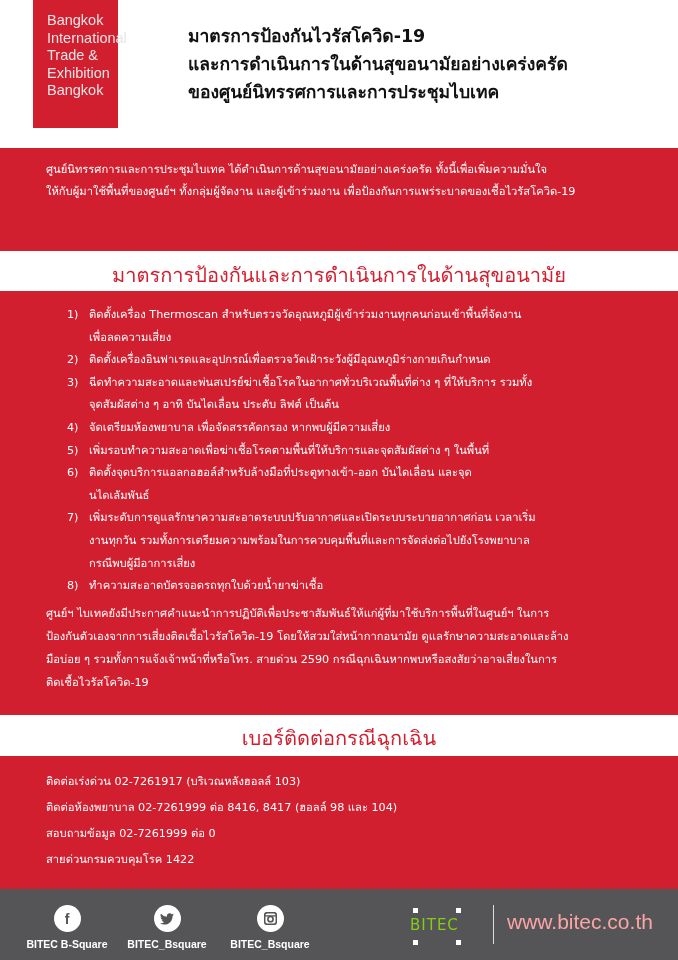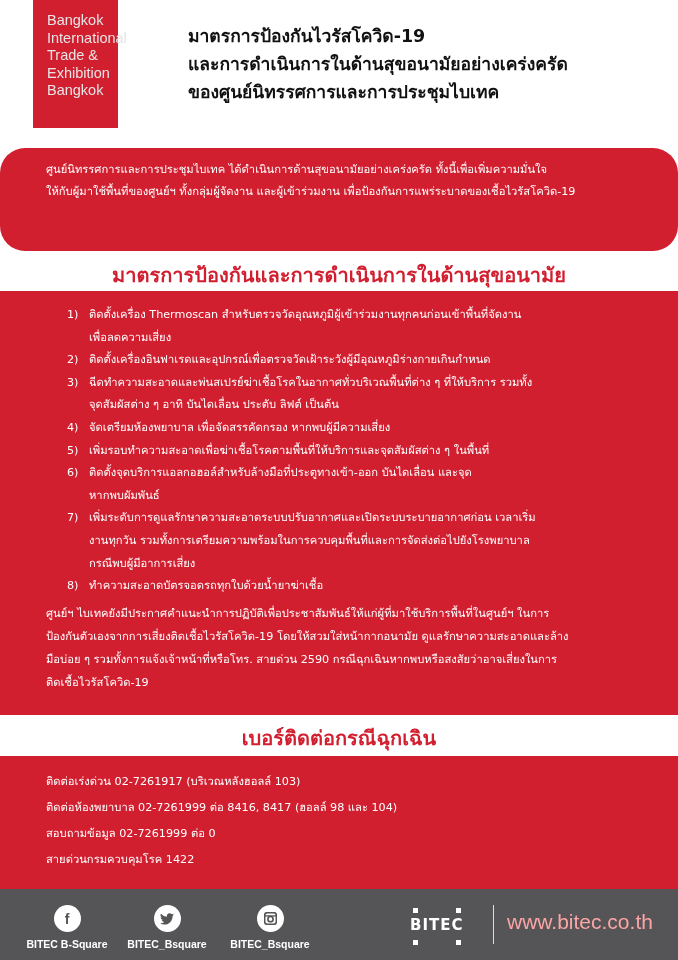--- a/index.html
+++ b/index.html
@@ -14,26 +14,26 @@
   }
   #logo-box div { white-space: nowrap; }
   #title {
     position: absolute; left: 188px; top: 22px; width: 470px;
     color: #111; font-weight: 700; font-size: 17.5px; line-height: 28px;
     font-family: "DejaVu Sans", sans-serif;
   }
   #title div { white-space: nowrap; }
   #intro {
     position: absolute; left: 0; top: 148px; width: 678px; height: 103px;
-    padding: 11px 0 17px 46px; font-size: 11.2px; line-height: 22px; border-radius: 25px;
+    padding: 11px 0 17px 46px; font-size: 11.2px; line-height: 22px;
   }
   .line { white-space: nowrap; }
   .heading {
     position: absolute; left: 0; width: 678px; text-align: center;
-    color: #d21f30; font-weight: 700; font-size: 20px;
+    color: #d21f30; font-weight: 400; font-size: 20px;
   }
   #heading1 { top: 259px; height: 30px; }
   #heading2 { top: 722px; height: 30px; }
   #measures {
     position: absolute; left: 0; top: 291px; width: 678px; height: 424px;
     padding: 13px 0 0 67px; font-size: 11.2px; line-height: 22.6px;
   }
   .item { display: flex; }
   .item .num { width: 22px; flex: none; }
   .item .txt { flex: 1; }
@@ -53,21 +53,21 @@
   .social .circle {
     width: 27px; height: 27px; border-radius: 50%; background: #fff; margin: 0 auto 6px;
     display: flex; align-items: center; justify-content: center;
     color: #555456; font-weight: 700; font-size: 14px;
   }
   #bitec-logo {
     position: absolute; left: 408px; top: 17px; width: 78px; height: 40px;
   }
   #bitec-logo .word {
     position: absolute; left: 2px; top: 10px; font-family: "DejaVu Sans", sans-serif;
-    font-weight: 700; font-size: 15px; letter-spacing: 1px; color: #ffffff;
+    font-weight: 400; font-size: 15px; letter-spacing: 1px; color: #84cc16;
   }
   #bitec-logo .sq { position: absolute; width: 5px; height: 5px; background: #fff; }
   #divider { position: absolute; left: 493px; top: 16px; width: 1px; height: 39px; background: #ddd; }
   #website {
     position: absolute; left: 507px; top: 21px; font-family: "Liberation Sans", sans-serif;
     font-size: 21px; color: #fca5a5;
   }
 </style>
 </head>
 <body>
@@ -123,21 +123,21 @@
   <div class="item">
     <span class="num">5)</span>
     <div class="txt">
       <div class="line">เพิ่มรอบทำความสะอาดเพื่อฆ่าเชื้อโรคตามพื้นที่ให้บริการและจุดสัมผัสต่าง ๆ ในพื้นที่</div>
     </div>
   </div>
   <div class="item">
     <span class="num">6)</span>
     <div class="txt">
       <div class="line">ติดตั้งจุดบริการแอลกอฮอล์สำหรับล้างมือที่ประตูทางเข้า-ออก บันไดเลื่อน และจุด</div>
-      <div class="line">หากพบผัมพันธ์</div>
+      <div class="line">นไดเลัมพันธ์</div>
     </div>
   </div>
   <div class="item">
     <span class="num">7)</span>
     <div class="txt">
       <div class="line">เพิ่มระดับการดูแลรักษาความสะอาดระบบปรับอากาศและเปิดระบบระบายอากาศก่อน เวลาเริ่ม</div>
       <div class="line">งานทุกวัน รวมทั้งการเตรียมความพร้อมในการควบคุมพื้นที่และการจัดส่งต่อไปยังโรงพยาบาล</div>
       <div class="line">กรณีพบผู้มีอาการเสี่ยง</div>
     </div>
   </div>

